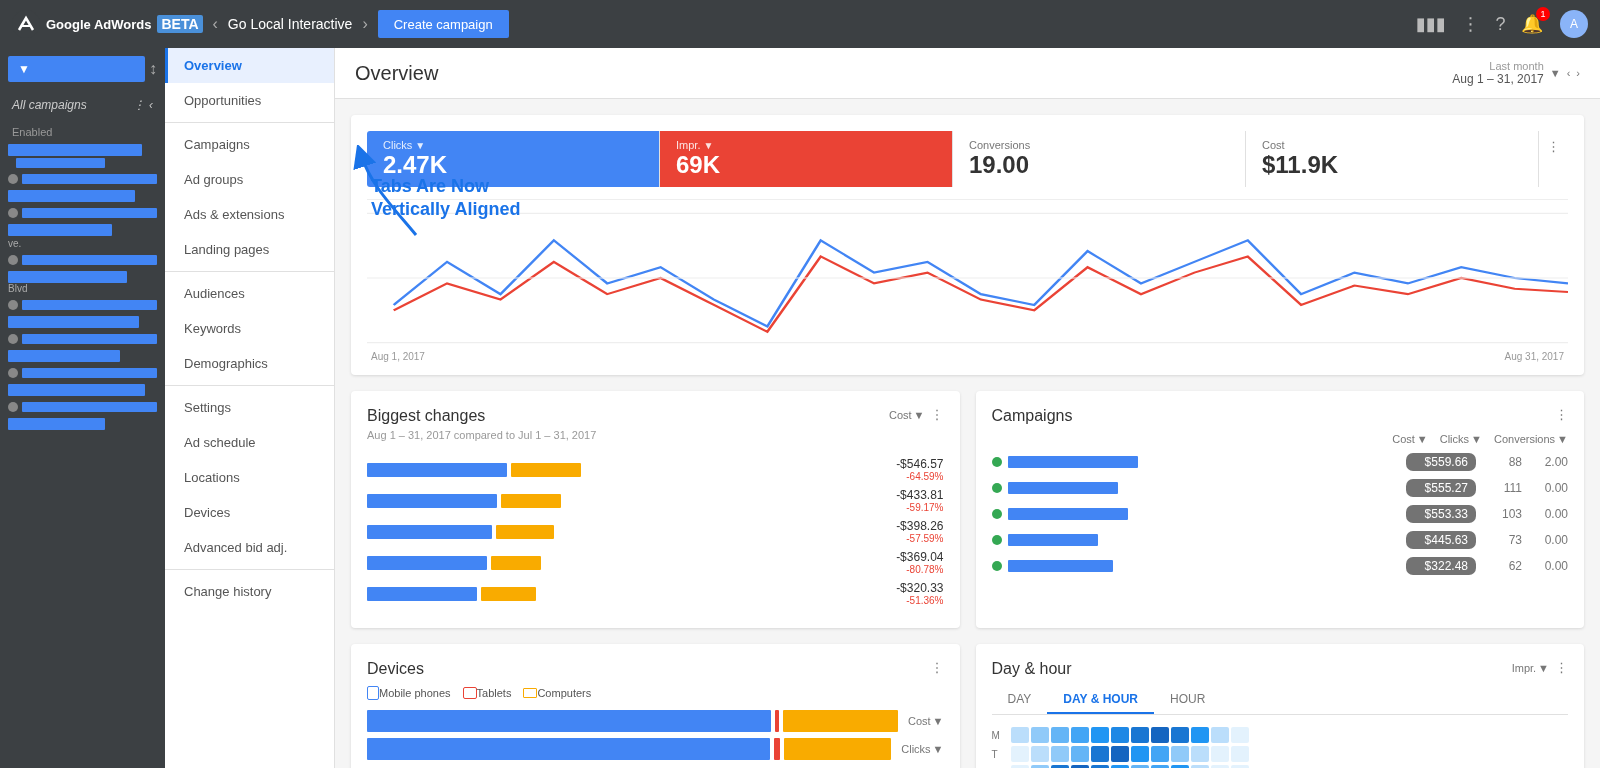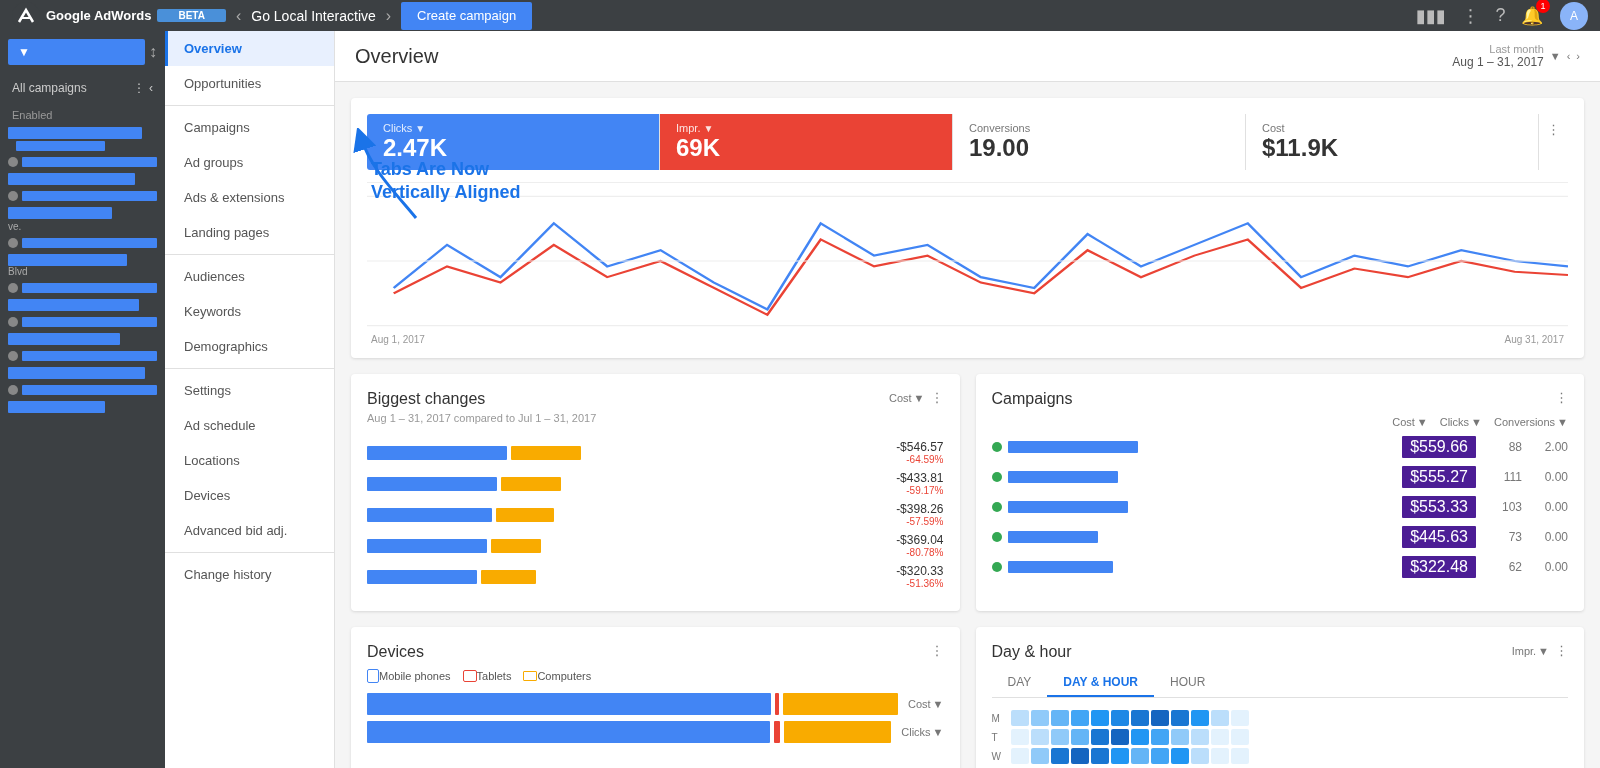--- a/index.html
+++ b/index.html
@@ -1,21 +1,21 @@
 <!DOCTYPE html>
 <html><head>
   <meta charset="utf-8">
   <style>
     * { box-sizing: border-box; margin: 0; padding: 0; }
     body { font-family: Arial, sans-serif; font-size: 13px; background: #f5f5f5; display: flex; flex-direction: column; height: 768px; overflow: hidden; }
 
     
     .topbar {
       background: #3c4043;
-      height: 31px;
+      height: 48px;
       display: flex;
       align-items: center;
       padding: 0 12px;
       gap: 10px;
       flex-shrink: 0;
     }
     .topbar-logo {
       display: flex;
       align-items: center;
       gap: 6px;
@@ -113,20 +113,21 @@
       flex: 1;
       text-align: left;
     }
     .all-campaigns {
       color: #ccc;
       padding: 8px 12px;
       display: flex;
       align-items: center;
       justify-content: space-between;
       font-size: 12px;
+      font-style: italic;
     }
     .sidebar-label {
       color: #999;
       font-size: 11px;
       padding: 6px 12px 2px;
     }
     .sidebar-campaign-item {
       padding: 4px 8px;
       cursor: pointer;
     }
@@ -366,27 +367,27 @@
       flex: 1;
       display: flex;
       align-items: center;
     }
     .campaign-name-blue {
       background: #4285f4;
       height: 12px;
       border-radius: 1px;
     }
     .campaign-cost {
-      background: #4c1d95;
+      background: #737373;
       color: white;
       padding: 2px 8px;
-      font-size: 16px;
+      font-size: 12px;
       min-width: 70px;
       text-align: right;
-      border-radius: 1px;
+      border-radius: 7px;
     }
     .campaign-clicks {
       min-width: 40px;
       text-align: right;
       font-size: 12px;
       color: #777;
     }
     .campaign-conv {
       min-width: 40px;
       text-align: right;
@@ -515,21 +516,21 @@
 
 <div class="topbar">
   <div class="topbar-logo">
 
     <svg class="logo-icon" viewBox="0 0 28 28" fill="none">
       <circle cx="14" cy="14" r="14" fill="#3c4043"></circle>
       <path d="M7 20L14 8l7 12" stroke="white" stroke-width="2.5" fill="none"></path>
       <path d="M10 16h8" stroke="white" stroke-width="2"></path>
     </svg>
     <span>Google AdWords</span>
-    <span style="background:#4a90d9;color:white;font-size:10px;padding:1px 21px;border-radius:2px;text-align:right;">BETA</span>
+    <span style="background:#4a90d9;color:white;font-size:14px;padding:1px 4px;border-radius:2px;text-align:right;">BETA</span>
   </div>
 
   <span style="color:#aaa;font-size:16px;">‹</span>
   <span style="color:white;font-size:14px;">Go Local Interactive</span>
   <span style="color:#aaa;font-size:16px;">›</span>
 
   <button class="topbar-btn">Create campaign</button>
 
   <div class="topbar-right">
     <span class="topbar-icon">▮▮▮</span>

